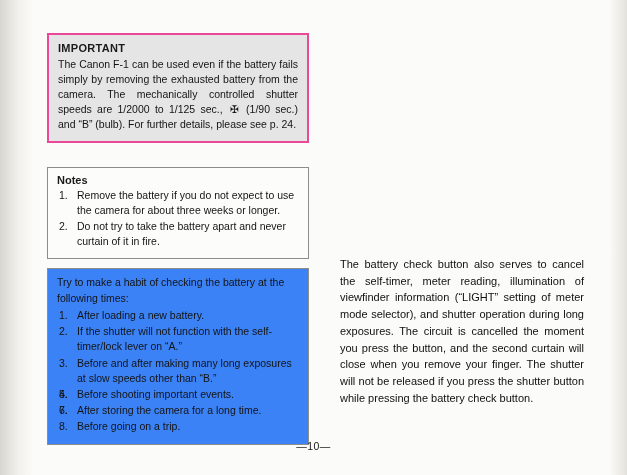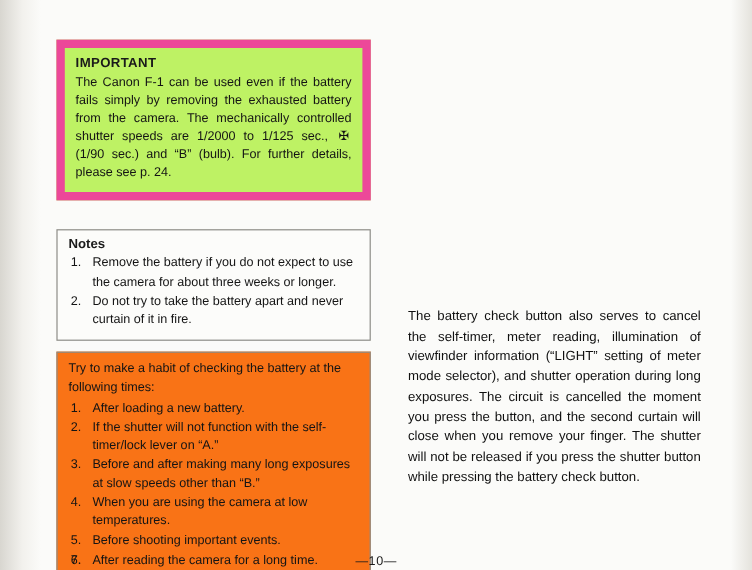--- a/index.html
+++ b/index.html
@@ -45,22 +45,22 @@
   }
   .col-right {
     position: absolute;
     left: 340px;
     top: 256px;
     width: 244px;
   }
 
   
   .important-box {
-    background: #bef264;
-    border: 7px solid #ec4899;
+    background: #e5e5e5;
+    border: 2px solid #ec4899;
     padding: 7px 9px 9px 9px;
     box-sizing: border-box;
   }
   .important-title {
     font-size: 11px;
     font-weight: bold;
     letter-spacing: 0.3px;
     color: #1a1a1a;
     margin-bottom: 3px;
   }
@@ -103,21 +103,21 @@
     left: 2px;
     top: 0;
     width: 16px;
     text-align: left;
   }
 
   
   .habit-box {
     margin-top: 9px;
     border: 1px solid #8d8c87;
-    background: #f97316;
+    background: #3b82f6;
     padding: 6px 9px 8px 9px;
     box-sizing: border-box;
   }
   .habit-intro {
     font-size: 10.5px;
     line-height: 1.45;
     color: #141414;
     margin-bottom: 2px;
   }
 
@@ -126,21 +126,21 @@
     line-height: 1.52;
     color: #101010;
     text-align: justify;
     margin: 0;
   }
 
   .page-number {
     position: absolute;
     left: 0;
     right: 0;
-    bottom: 1px;
+    bottom: 23px;
     text-align: center;
     font-size: 10.5px;
     color: #1a1a1a;
     letter-spacing: 0.5px;
   }
 </style>
 </head>
 <body>
 
 <div class="page">
@@ -176,32 +176,31 @@
         <li>
           <span class="num">2.</span>
           <span>If the shutter will not function with the self-timer/lock lever on “A.”</span>
         </li>
         <li>
           <span class="num">3.</span>
           <span>Before and after making many long exposures at slow speeds other than “B.”</span>
         </li>
         <li>
           <span class="num">4.</span>
-          <span>When you are using the camera at low temperatures.</span>
         </li>
         <li>
           <span class="num">5.</span>
           <span>Before shooting important events.</span>
         </li>
         <li>
           <span class="num">6.</span>
         </li>
         <li>
           <span class="num">7.</span>
-          <span>After reading the camera for a long time.</span>
+          <span>After storing the camera for a long time.</span>
         </li>
         <li>
           <span class="num">8.</span>
           <span>Before going on a trip.</span>
         </li>
       </ol>
     </div>
 
   </div>
 

